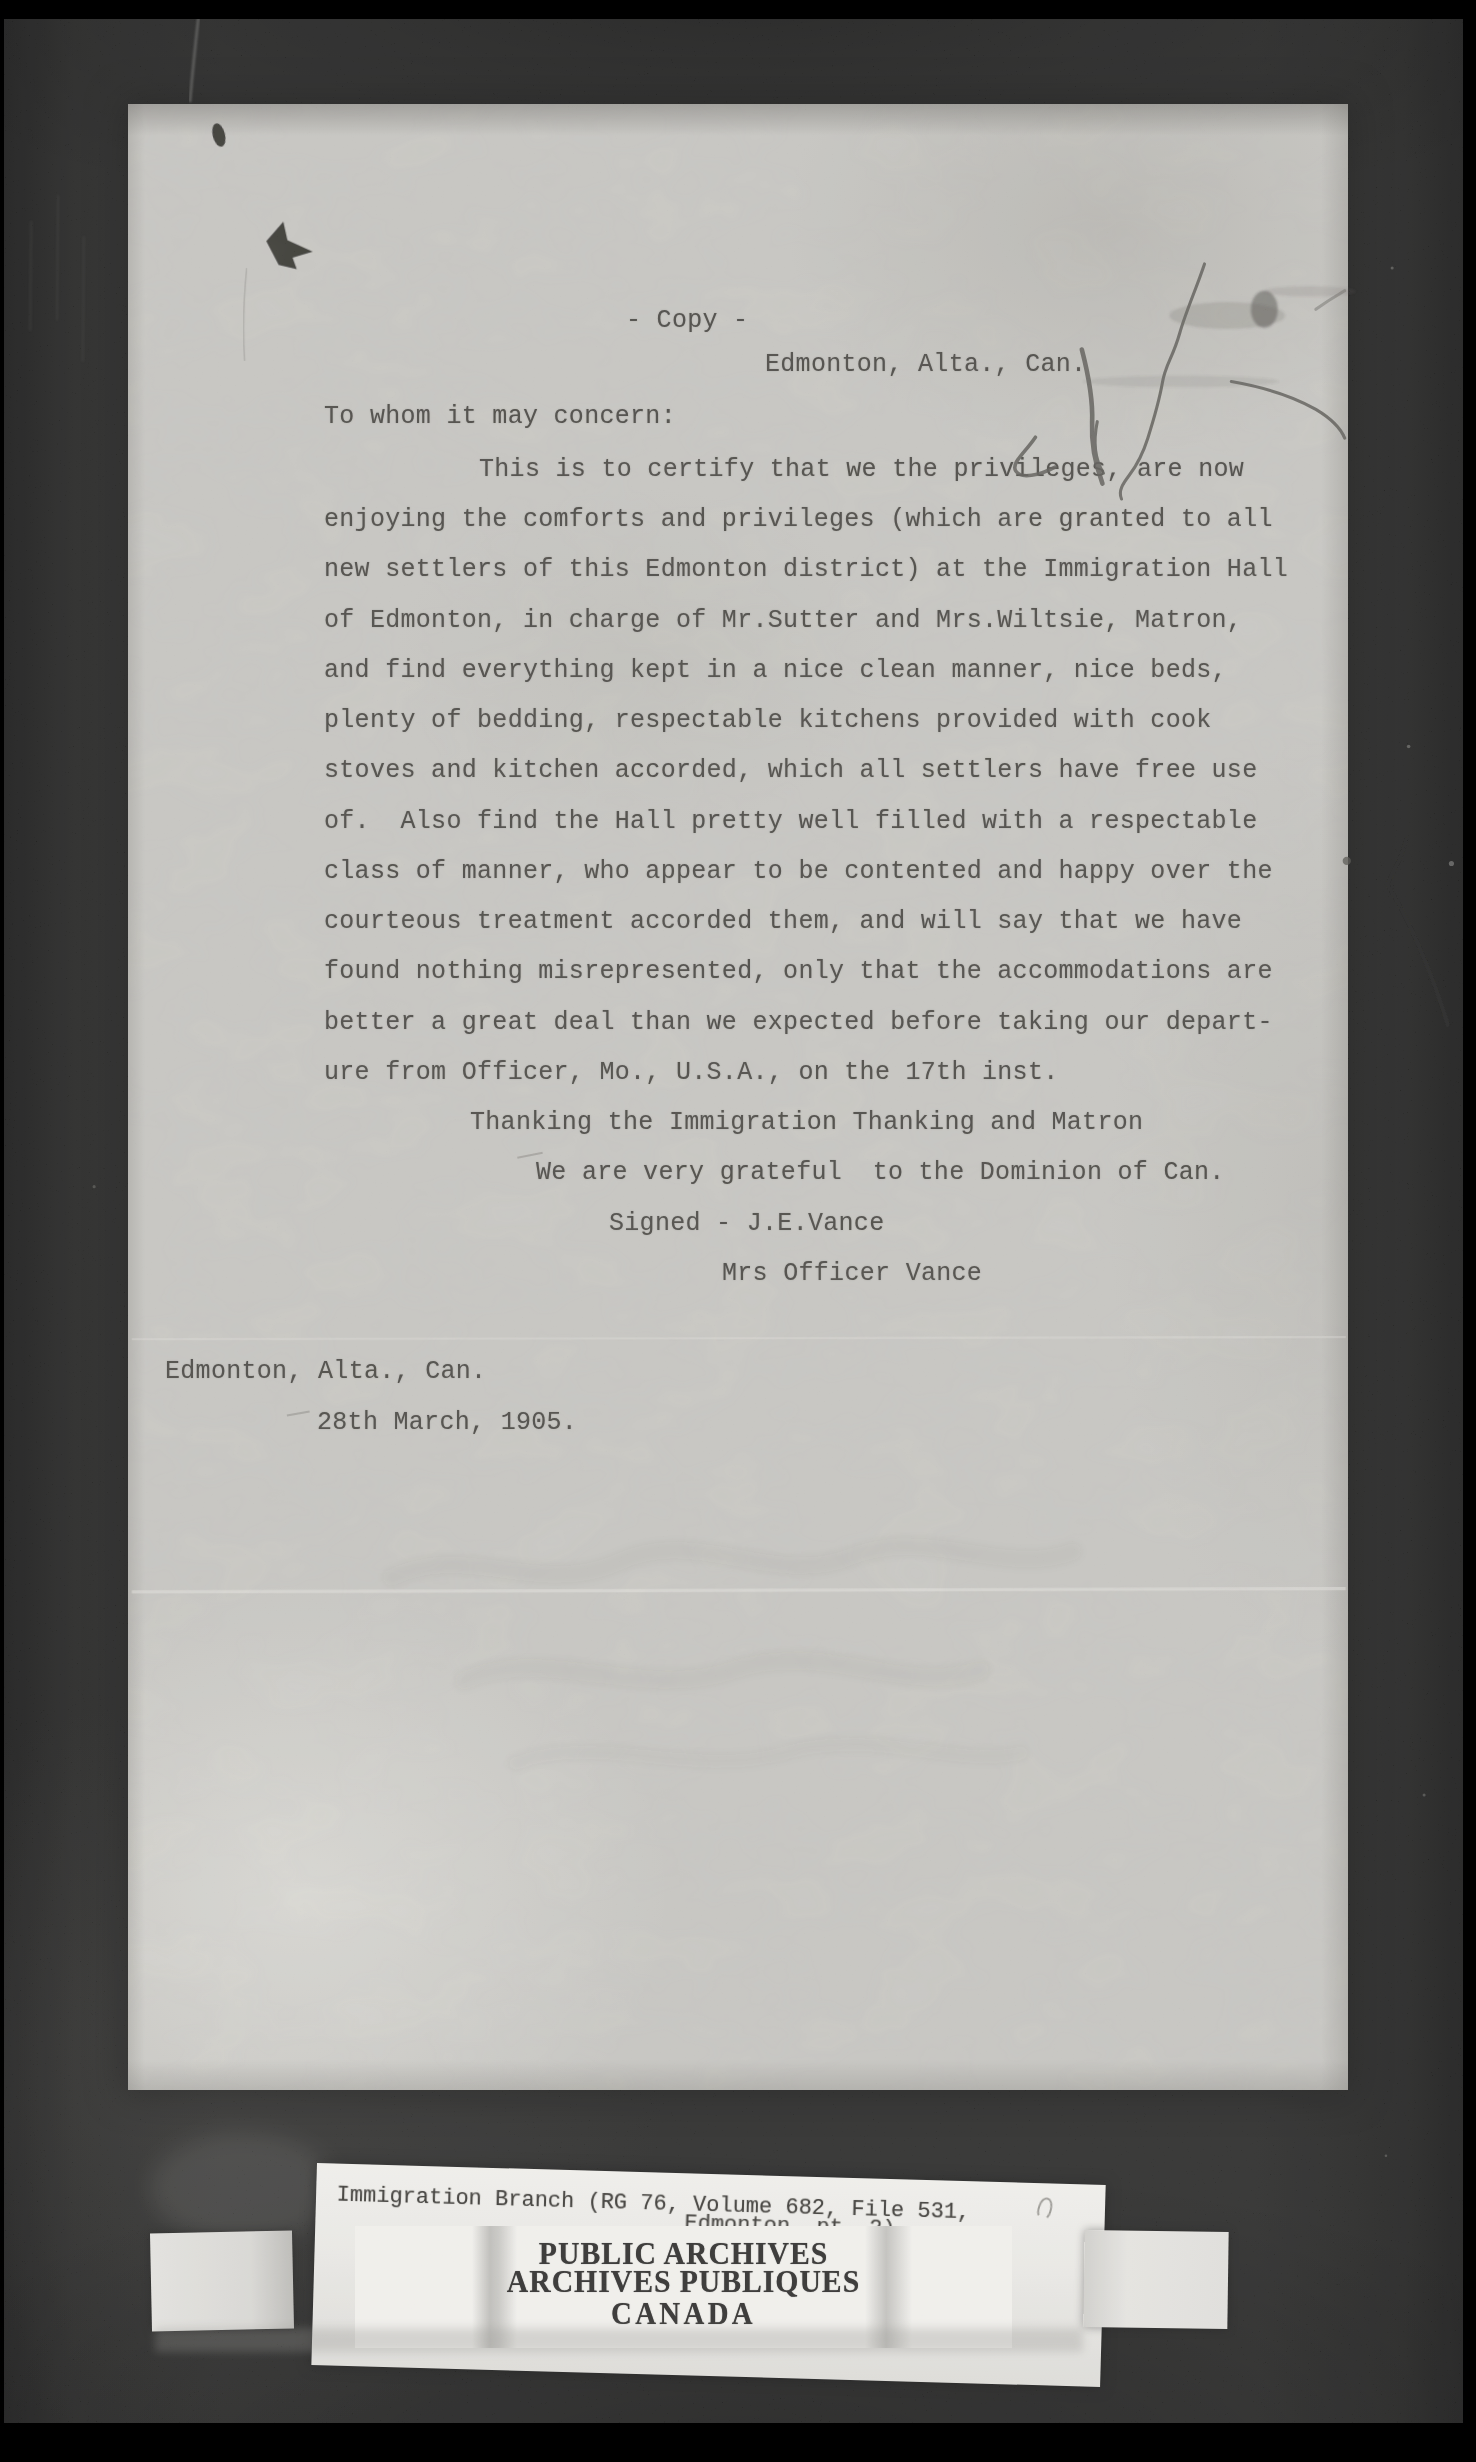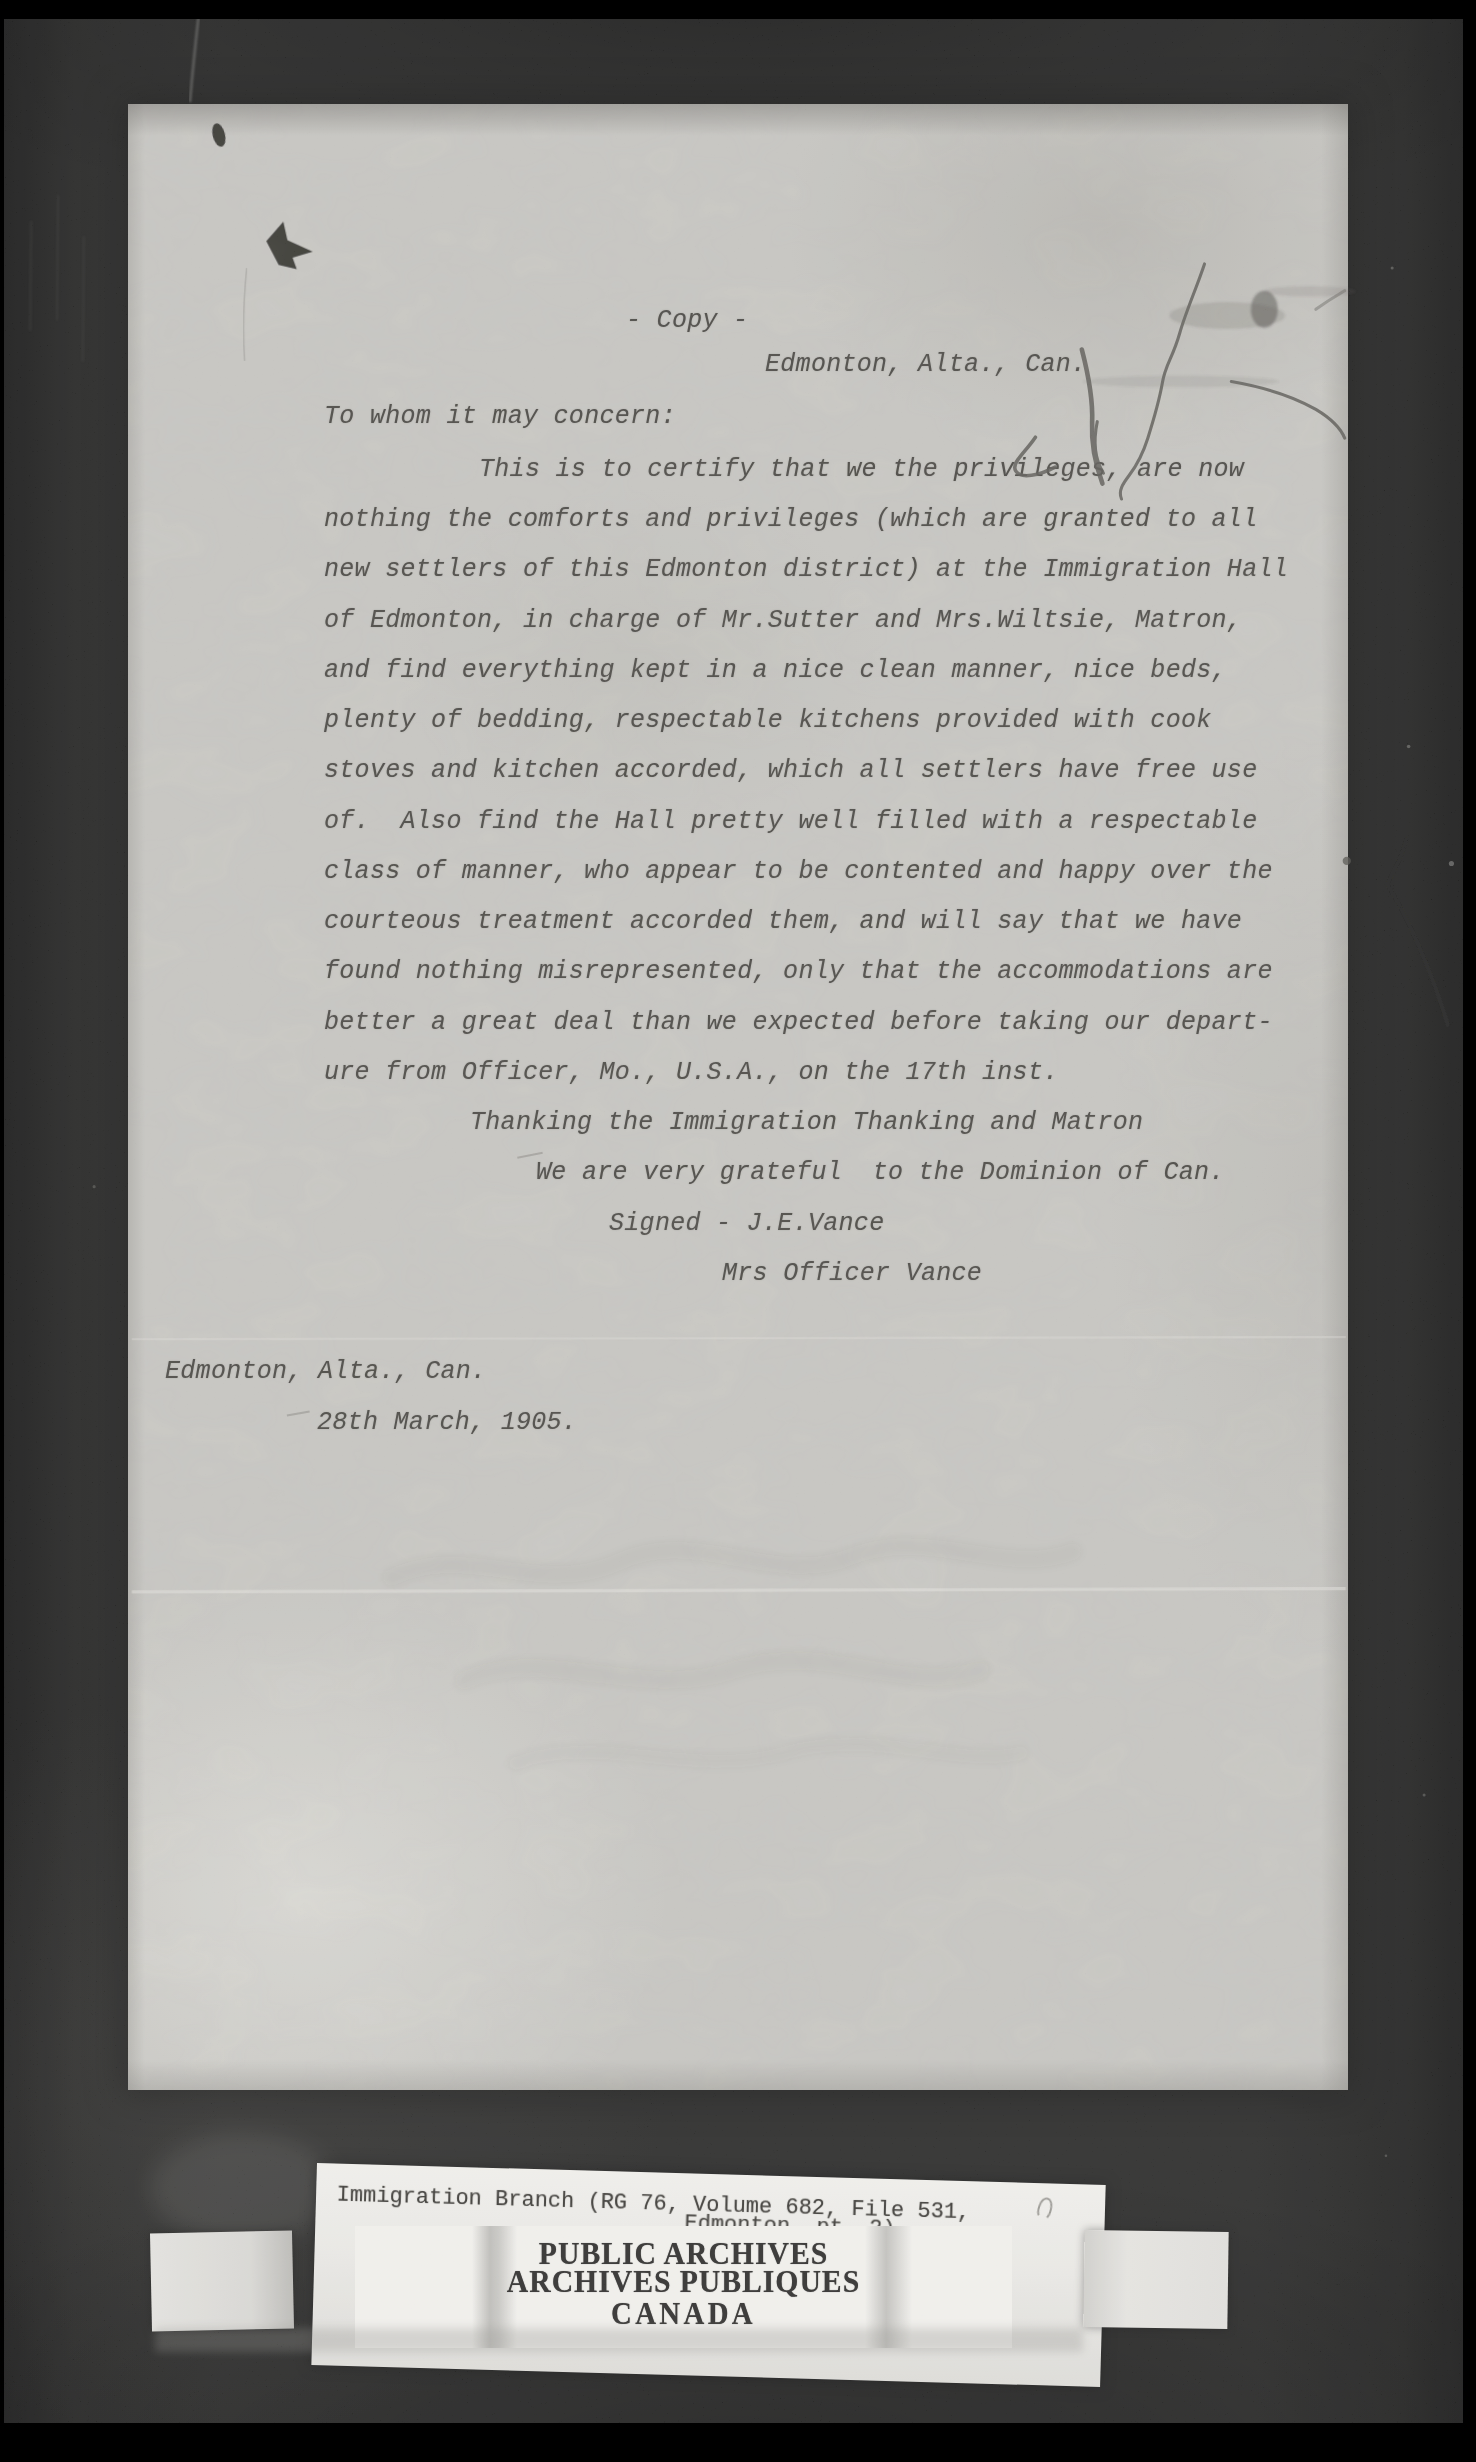--- a/index.html
+++ b/index.html
@@ -21,21 +21,21 @@
       linear-gradient(270deg, rgba(110,108,103,.30) 0, rgba(110,108,103,0) 2.2%),
       radial-gradient(ellipse 490px 361px at 80% 6%, rgba(148,145,138,.30), transparent 65%),
       radial-gradient(ellipse 619px 516px at 14% 90%, rgba(236,235,230,.55), transparent 60%),
       radial-gradient(ellipse 412px 289px at 42% 28%, rgba(160,158,150,.16), transparent 60%),
       radial-gradient(ellipse 361px 773px at 98% 55%, rgba(150,148,142,.20), transparent 60%),
       #c7c6c2;
     box-shadow:0 0 36px 6.2px rgba(0,0,0,.45);}
   
   .tl{position:absolute;font-family:"Liberation Mono",monospace;font-size:25px;line-height:31px;
       color:#363430;white-space:pre;letter-spacing:0.3px;filter:blur(0.3px);
-      text-shadow:0 0 1.5px rgba(54,52,48,.35);font-style:italic;}
+      text-shadow:0 0 1.5px rgba(54,52,48,.35);}
   
   .haze{position:absolute;left:150px;top:2134px;width:186px;height:108px;background:#767571;
         opacity:.22;filter:blur(11.3px);border-radius:50%;}
   .ref-card{position:absolute;left:317px;top:2163px;width:789px;height:202px;background:
       linear-gradient(180deg,#f1f0ec 0,#ebeae6 40%,#dddcd8 100%);
       transform:rotate(1.6deg);transform-origin:top left;box-shadow:0 0 13.4px rgba(0,0,0,.5);}
   .card-line{position:absolute;font-family:"Liberation Mono",monospace;font-size:22px;line-height:27px;
       color:#302e2a;white-space:pre;filter:blur(0.3px);text-shadow:0 0 1px rgba(48,46,42,.4);}
   .pen-mark{position:absolute;left:722px;top:14.4px;width:10.3px;height:17.5px;
       border:2.6px solid #5a5852;border-radius:60% 60% 50% 50%;border-bottom-color:transparent;
@@ -71,21 +71,21 @@
 
 <div class="film"></div>
 
 <div class="paper"></div>
 
 <div>
   <div class="tl" style="left:626px;top:305px">- Copy -</div>
   <div class="tl" style="left:765px;top:349px">Edmonton, Alta., Can.</div>
   <div class="tl" style="left:324px;top:401px">To whom it may concern:</div>
   <div class="tl" style="left:479px;top:454px">This is to certify that we the privileges, are now</div>
-  <div class="tl" style="left:324px;top:504px">nothing the comforts and privileges (which are granted to all</div>
+  <div class="tl" style="left:324px;top:504px">enjoying the comforts and privileges (which are granted to all</div>
   <div class="tl" style="left:324px;top:554px">new settlers of this Edmonton district) at the Immigration Hall</div>
   <div class="tl" style="left:324px;top:605px">of Edmonton, in charge of Mr.Sutter and Mrs.Wiltsie, Matron,</div>
   <div class="tl" style="left:324px;top:655px">and find everything kept in a nice clean manner, nice beds,</div>
   <div class="tl" style="left:324px;top:705px">plenty of bedding, respectable kitchens provided with cook</div>
   <div class="tl" style="left:324px;top:755px">stoves and kitchen accorded, which all settlers have free use</div>
   <div class="tl" style="left:324px;top:806px">of.  Also find the Hall pretty well filled with a respectable</div>
   <div class="tl" style="left:324px;top:856px">class of manner, who appear to be contented and happy over the</div>
   <div class="tl" style="left:324px;top:906px">courteous treatment accorded them, and will say that we have</div>
   <div class="tl" style="left:324px;top:956px">found nothing misrepresented, only that the accommodations are</div>
   <div class="tl" style="left:324px;top:1007px">better a great deal than we expected before taking our depart-</div>

